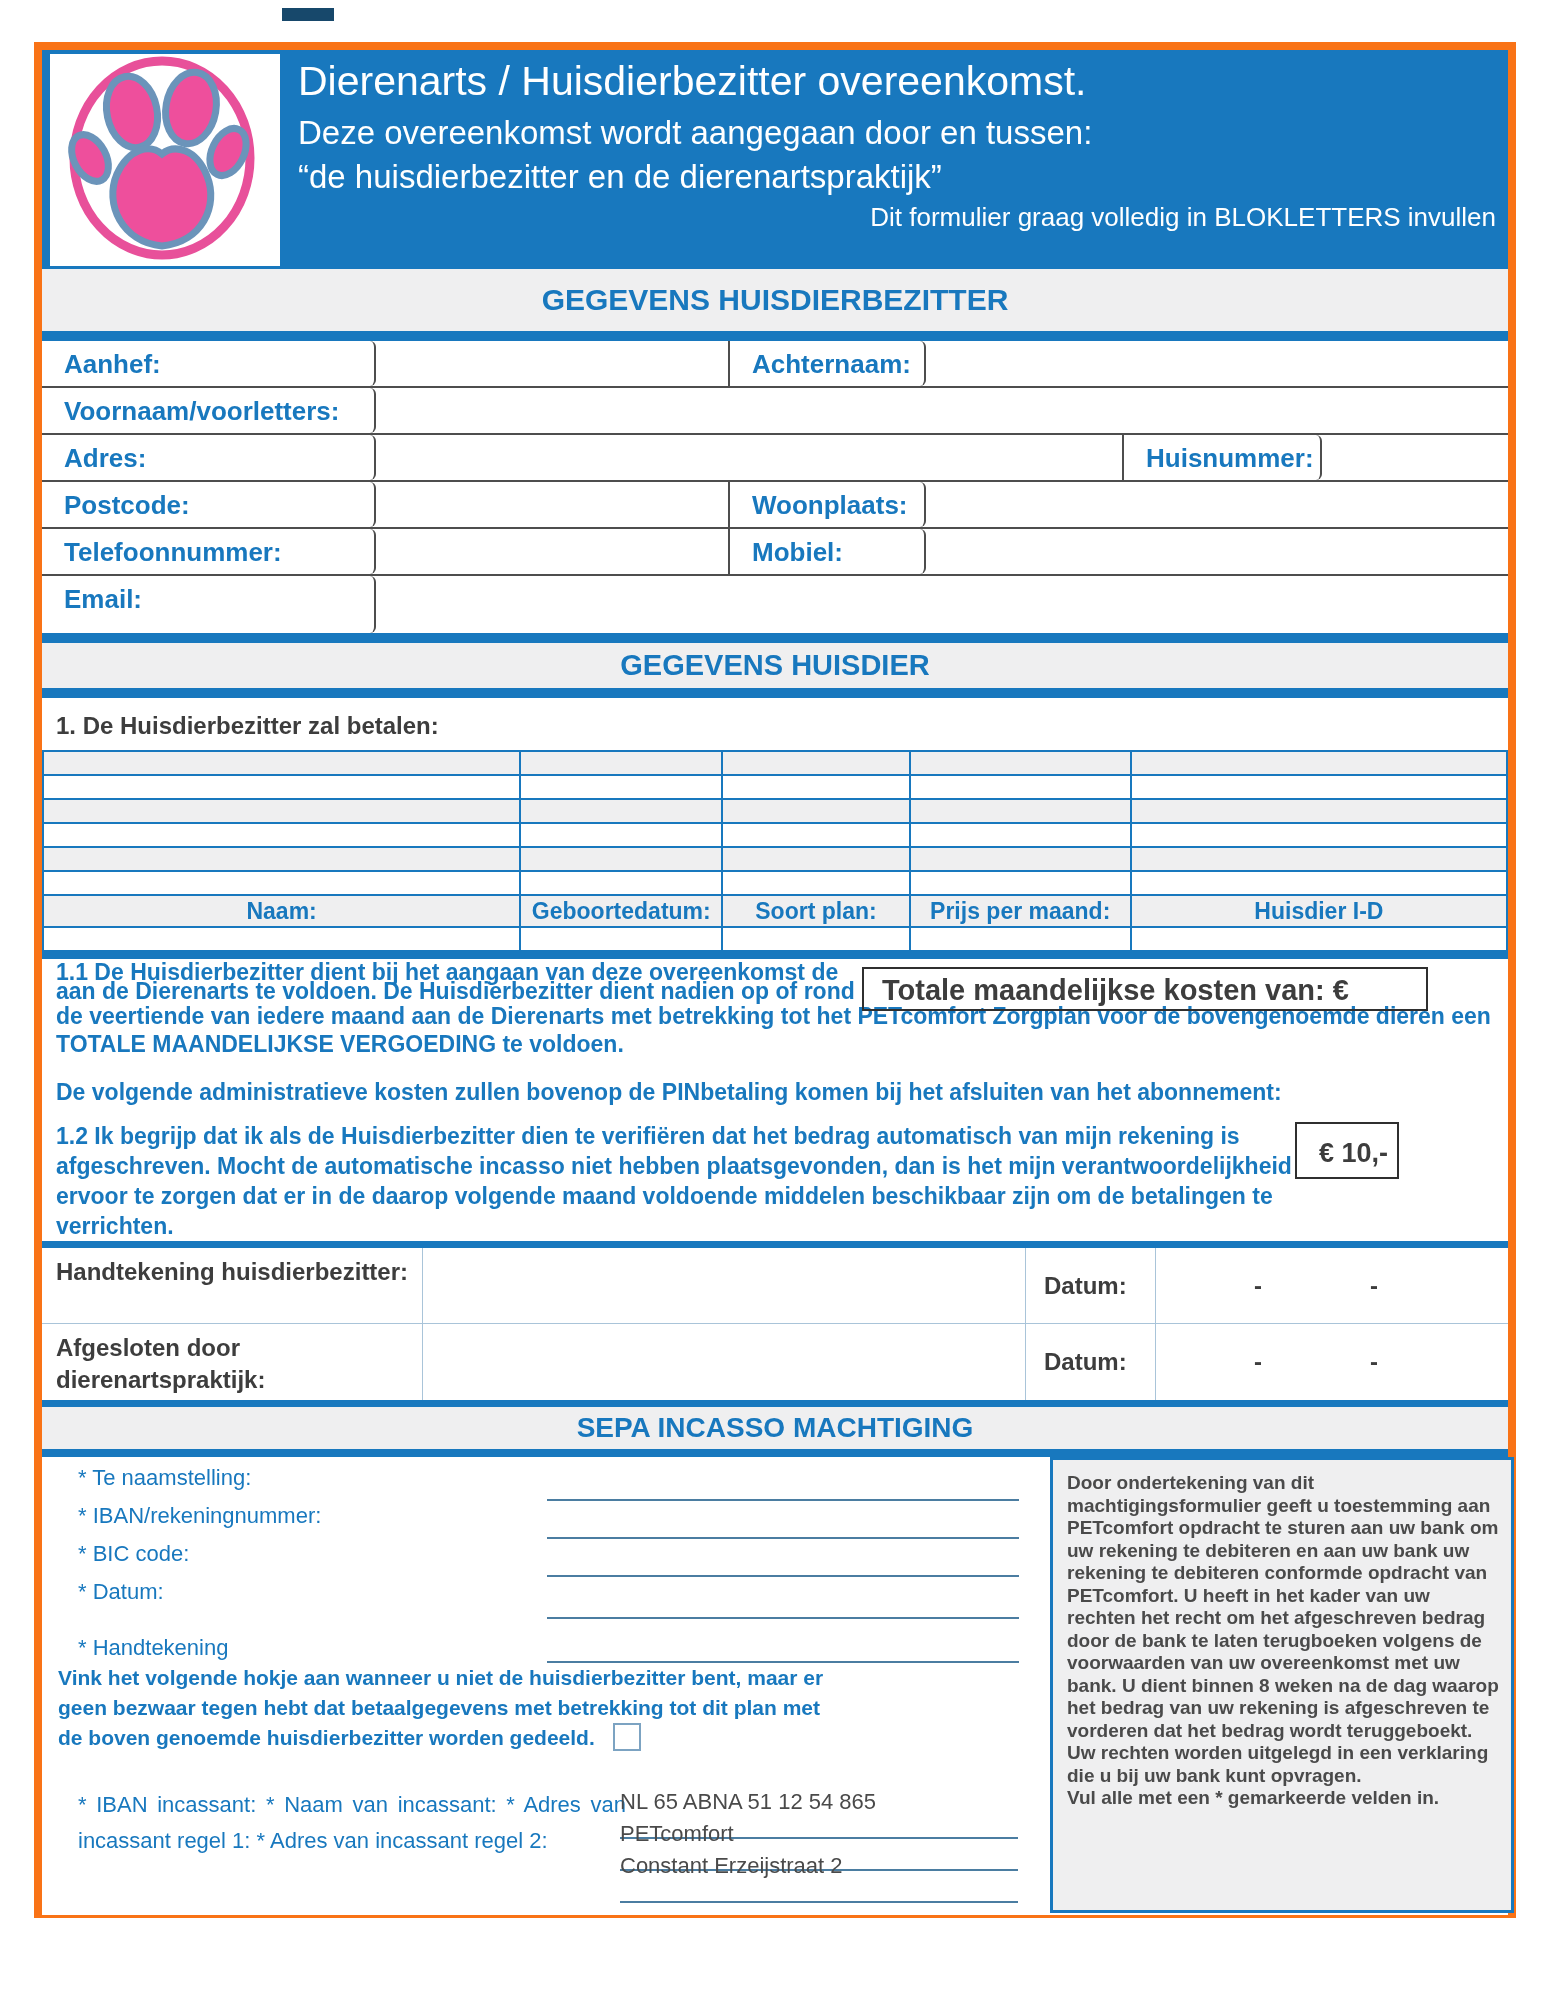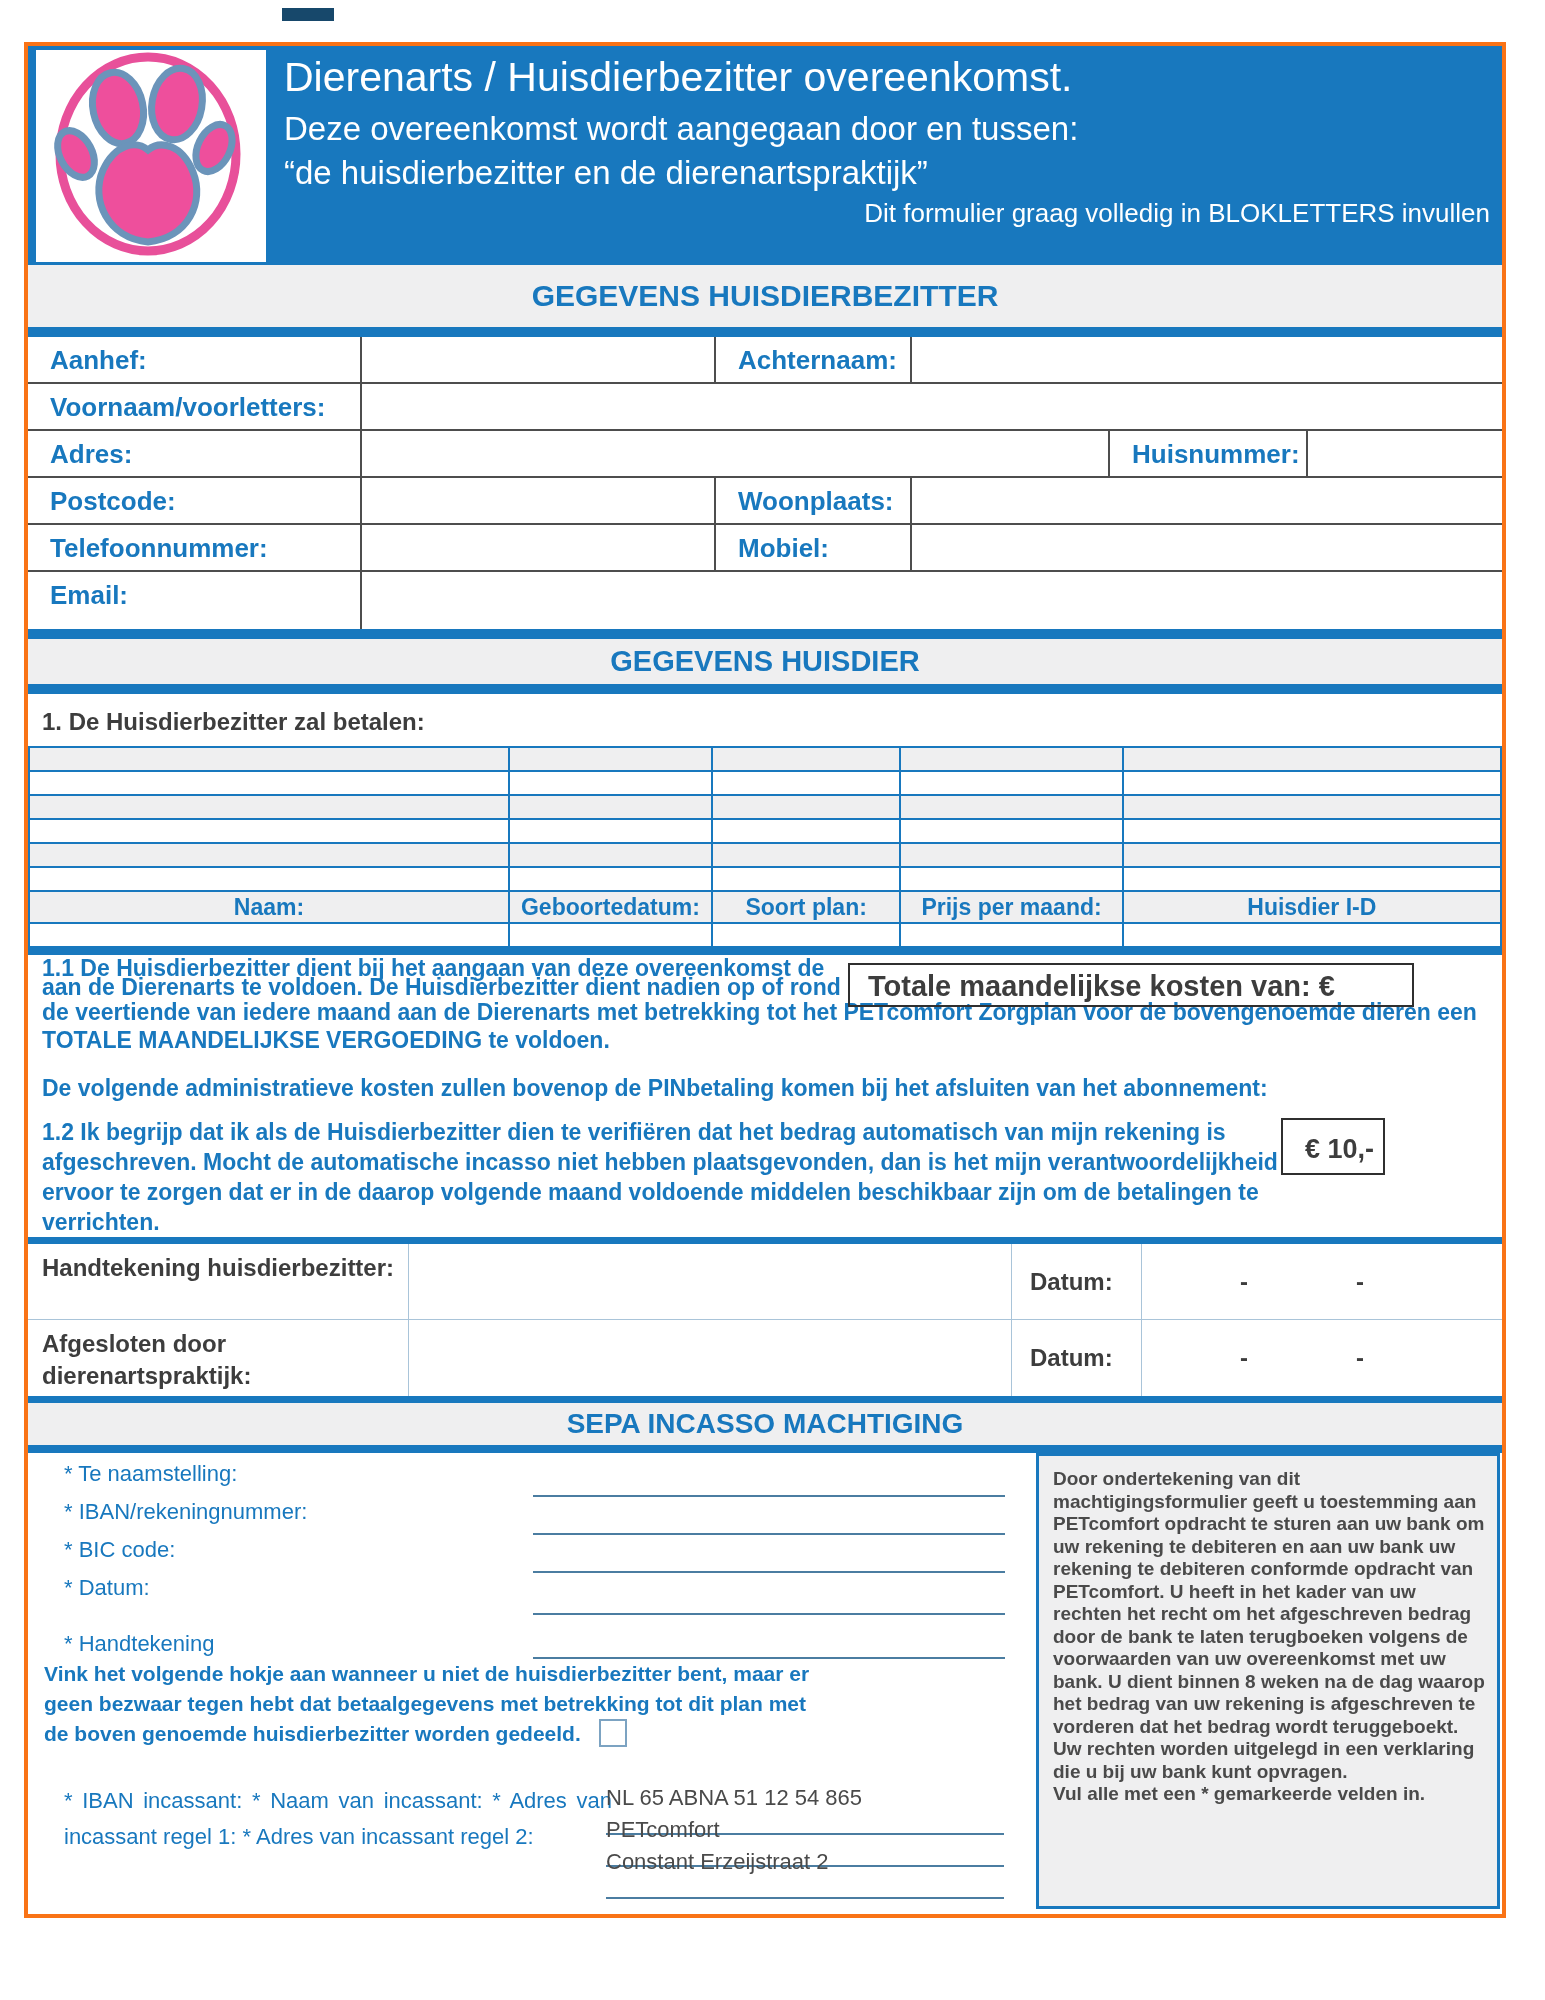--- a/index.html
+++ b/index.html
@@ -3,22 +3,22 @@
 <meta charset="utf-8">
 <style>
   html,body { margin:0; padding:0; background:#fff; }
   body { width:1545px; height:2000px; position:relative;
          font-family:"Liberation Sans", sans-serif; }
   .page { position:absolute; inset:0; background:#fff; }
 
   .top-artifact { position:absolute; left:282px; top:8px; width:52px; height:13px;
                   background:#17486b; }
 
-  .frame { position:absolute; left:24px; top:42px; width:1482px; height:1876px;
-           border:4px solid #f97316; box-sizing:border-box; background:#fff; }
+  .frame { position:absolute; left:34px; top:42px; width:1482px; height:1876px;
+           border:8px solid #f97316; box-sizing:border-box; background:#fff; }
 
   
   .header { height:219px; background:#1878be; position:relative; color:#fff; }
   .logo { position:absolute; left:8px; top:4px; width:230px; height:212px; background:#fff; }
   .h-title { position:absolute; left:256px; top:8px;  font-size:41px; letter-spacing:0; }
   .h-sub1  { position:absolute; left:256px; top:64px; font-size:33px; }
   .h-sub2  { position:absolute; left:256px; top:108px; font-size:33px; }
   .h-note  { position:absolute; right:12px; top:152px; font-size:26px; }
 
   
@@ -28,21 +28,21 @@
   .bar2 { height:45px; font-size:29px; }
   .bar3 { height:42px; font-size:28px; }
   .divider { height:10px; background:#1878be; }
   .divider.thin { height:7px; }
 
   
   .grid-row { display:flex; border-bottom:2px solid #4d4d4d; height:47px; box-sizing:border-box; }
   .grid-row.last { border-bottom:none; height:57px; }
   .cell { box-sizing:border-box; height:100%; }
   .br { border-right:2px solid #4d4d4d; }
-  .lab { color:#1878be; font-weight:bold; font-size:26px; padding:8px 0 0 22px; }
+  .lab { color:#1878be; font-weight:bold; font-size:26px; padding:8px 0 0 22px;border-radius:6px; }
   .w-label { width:334px; } .w-in1 { width:354px; } .w-lab2 { width:196px; }
   .w-adr { width:748px; } .w-huis { width:198px; }
   .fill { flex:1; }
 
   .betalen { height:52px; box-sizing:border-box; font-size:24px; font-weight:bold;
              color:#3d3d3d; padding:14px 0 0 14px; }
 
   
   table.pets { width:100%; border-collapse:collapse; table-layout:fixed; }
   table.pets td { border:2px solid #1878be; height:22px; padding:0; }

